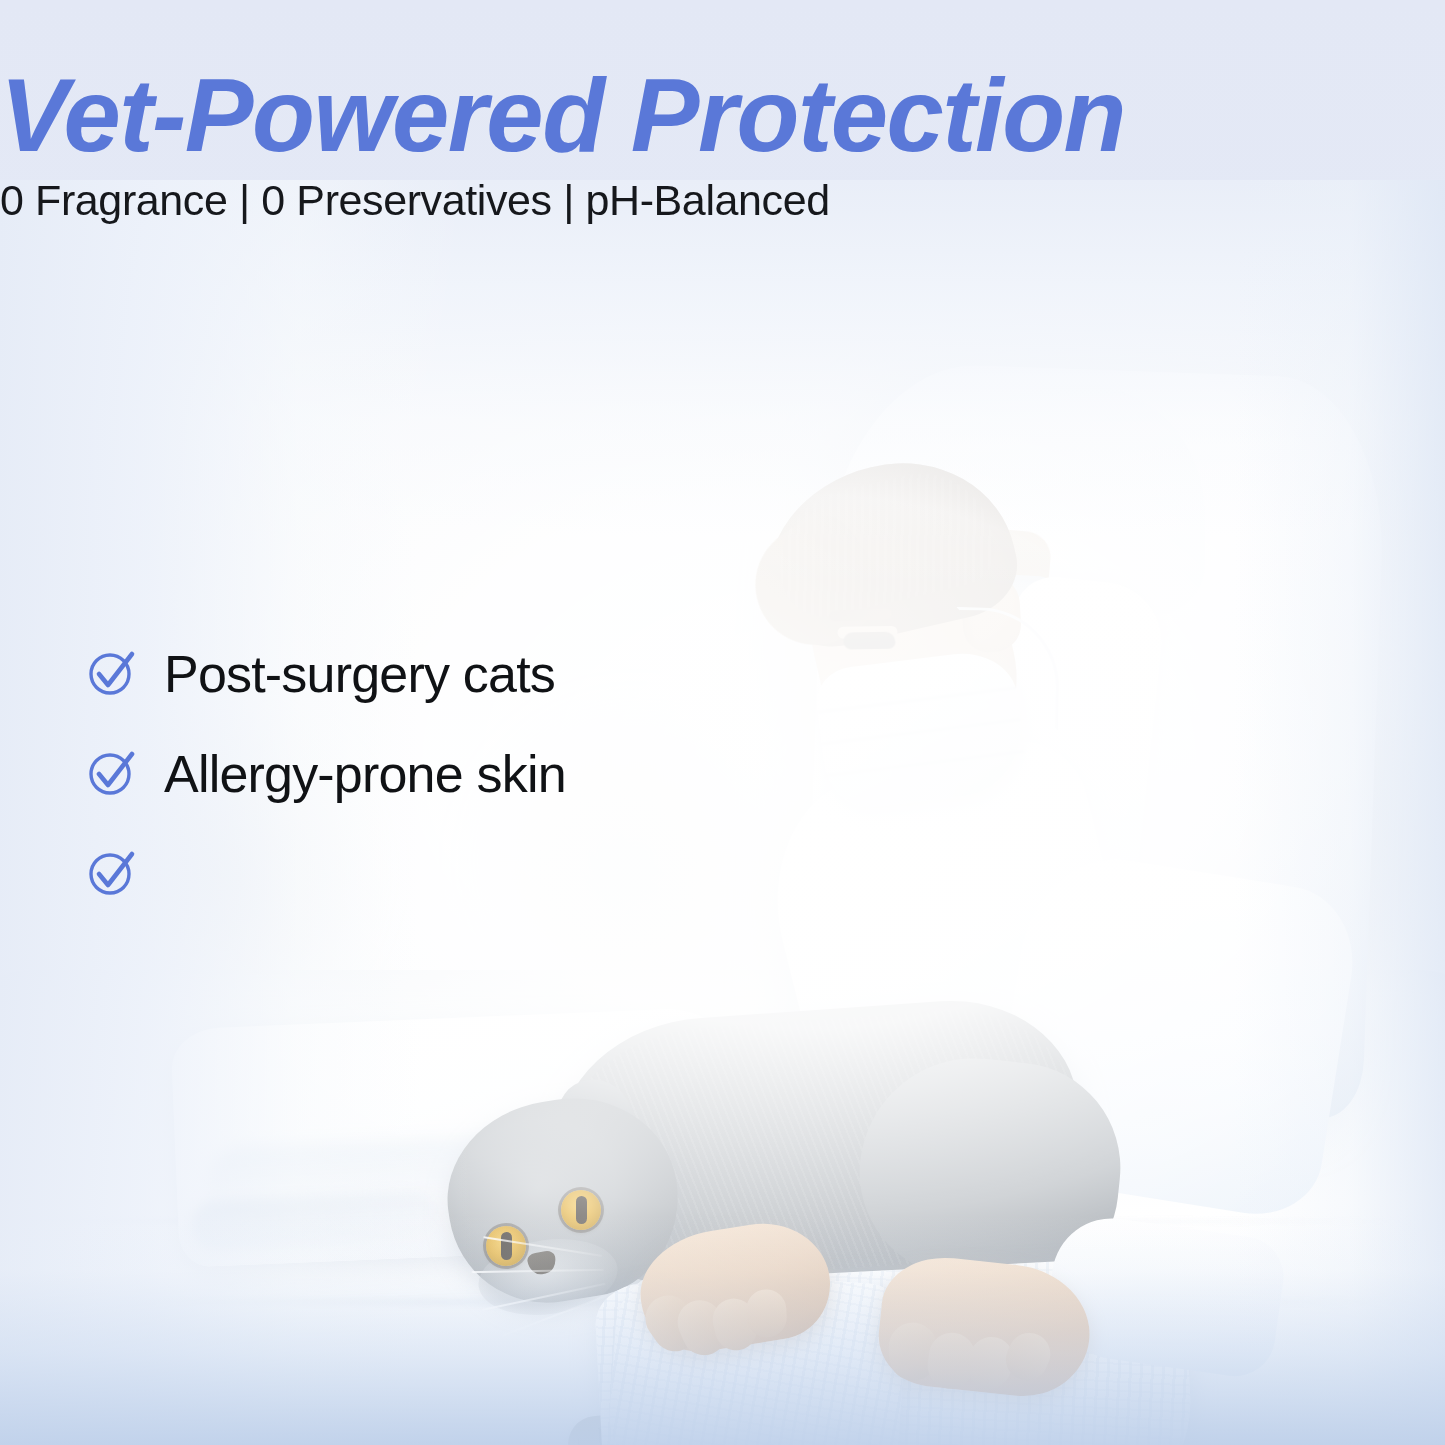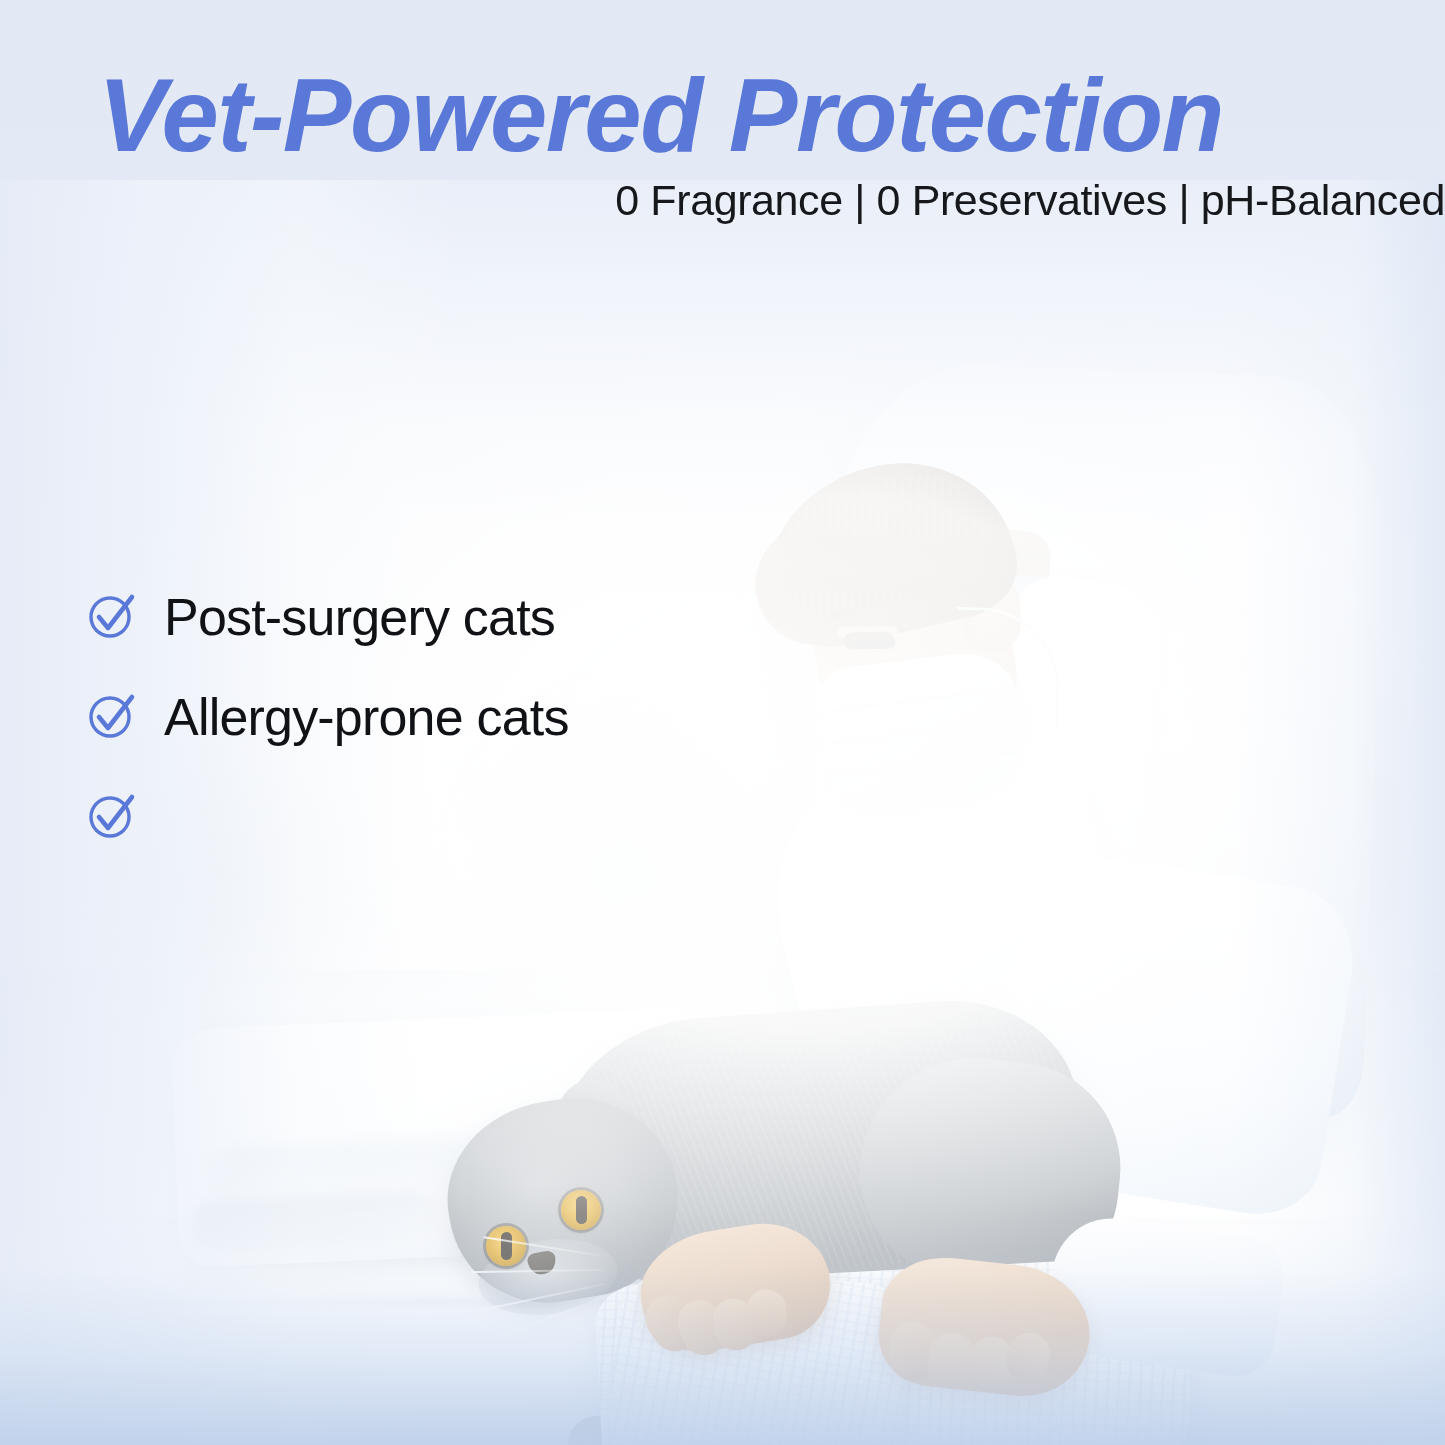--- a/index.html
+++ b/index.html
@@ -458,53 +458,53 @@
     background:linear-gradient(270deg, rgba(222,231,245,.80) 0%, rgba(235,241,249,.40) 45%, rgba(255,255,255,0) 100%);
     z-index:7;
   }
 
   
   .text-layer{ position:absolute; inset:0; z-index:20; }
 
   .headline{
     position:absolute;
     left:0; top:60px; width:1223px;
-    text-align:right;
+    text-align:left;
     font-size:103px;
     font-weight:700;
     font-style:italic;
     letter-spacing:-1.5px;
     color:#5a78d8;
     line-height:1.08;
     white-space:nowrap;
   }
 
   .subhead{
     position:absolute;
     left:0; top:176px; width:1445px;
-    text-align:right;
+    text-align:left;
     font-size:43px;
     font-weight:400;
     color:#16181c;
     letter-spacing:-.4px;
     white-space:nowrap;
   }
 
   .apply-label{
     position:absolute;
     left:88px; top:500px;
     font-size:48px;
     font-weight:700;
     color:#5a78d8;
     letter-spacing:.6px;
   }
 
   .apply-list{
     position:absolute;
-    left:86px; top:567px;
+    left:86px; top:624px;
     list-style:none;
     text-align:right;
   }
   .apply-item{
     display:flex;
     align-items:center;
     height:100px;
     gap:26px;
   }
   .check-icon{
@@ -657,21 +657,21 @@
           <path d="M13 28 L22 39 L46 8" fill="none" stroke="#5a78d8" stroke-width="4.6" stroke-linecap="round" stroke-linejoin="round"></path>
         </svg>
         <span class="item-text">Post-surgery cats</span>
       </li>
 
       <li class="apply-item">
         <svg class="check-icon" viewBox="0 0 52 52">
           <circle cx="24" cy="28" r="19" fill="none" stroke="#5a78d8" stroke-width="3.4"></circle>
           <path d="M13 28 L22 39 L46 8" fill="none" stroke="#5a78d8" stroke-width="4.6" stroke-linecap="round" stroke-linejoin="round"></path>
         </svg>
-        <span class="item-text">Allergy-prone cats</span>
+        <span class="item-text">Allergy-prone skin</span>
       </li>
 
       <li class="apply-item">
         <svg class="check-icon" viewBox="0 0 52 52">
           <circle cx="24" cy="28" r="19" fill="none" stroke="#5a78d8" stroke-width="3.4"></circle>
           <path d="M13 28 L22 39 L46 8" fill="none" stroke="#5a78d8" stroke-width="4.6" stroke-linecap="round" stroke-linejoin="round"></path>
         </svg>
       </li>
 
     </ul>

